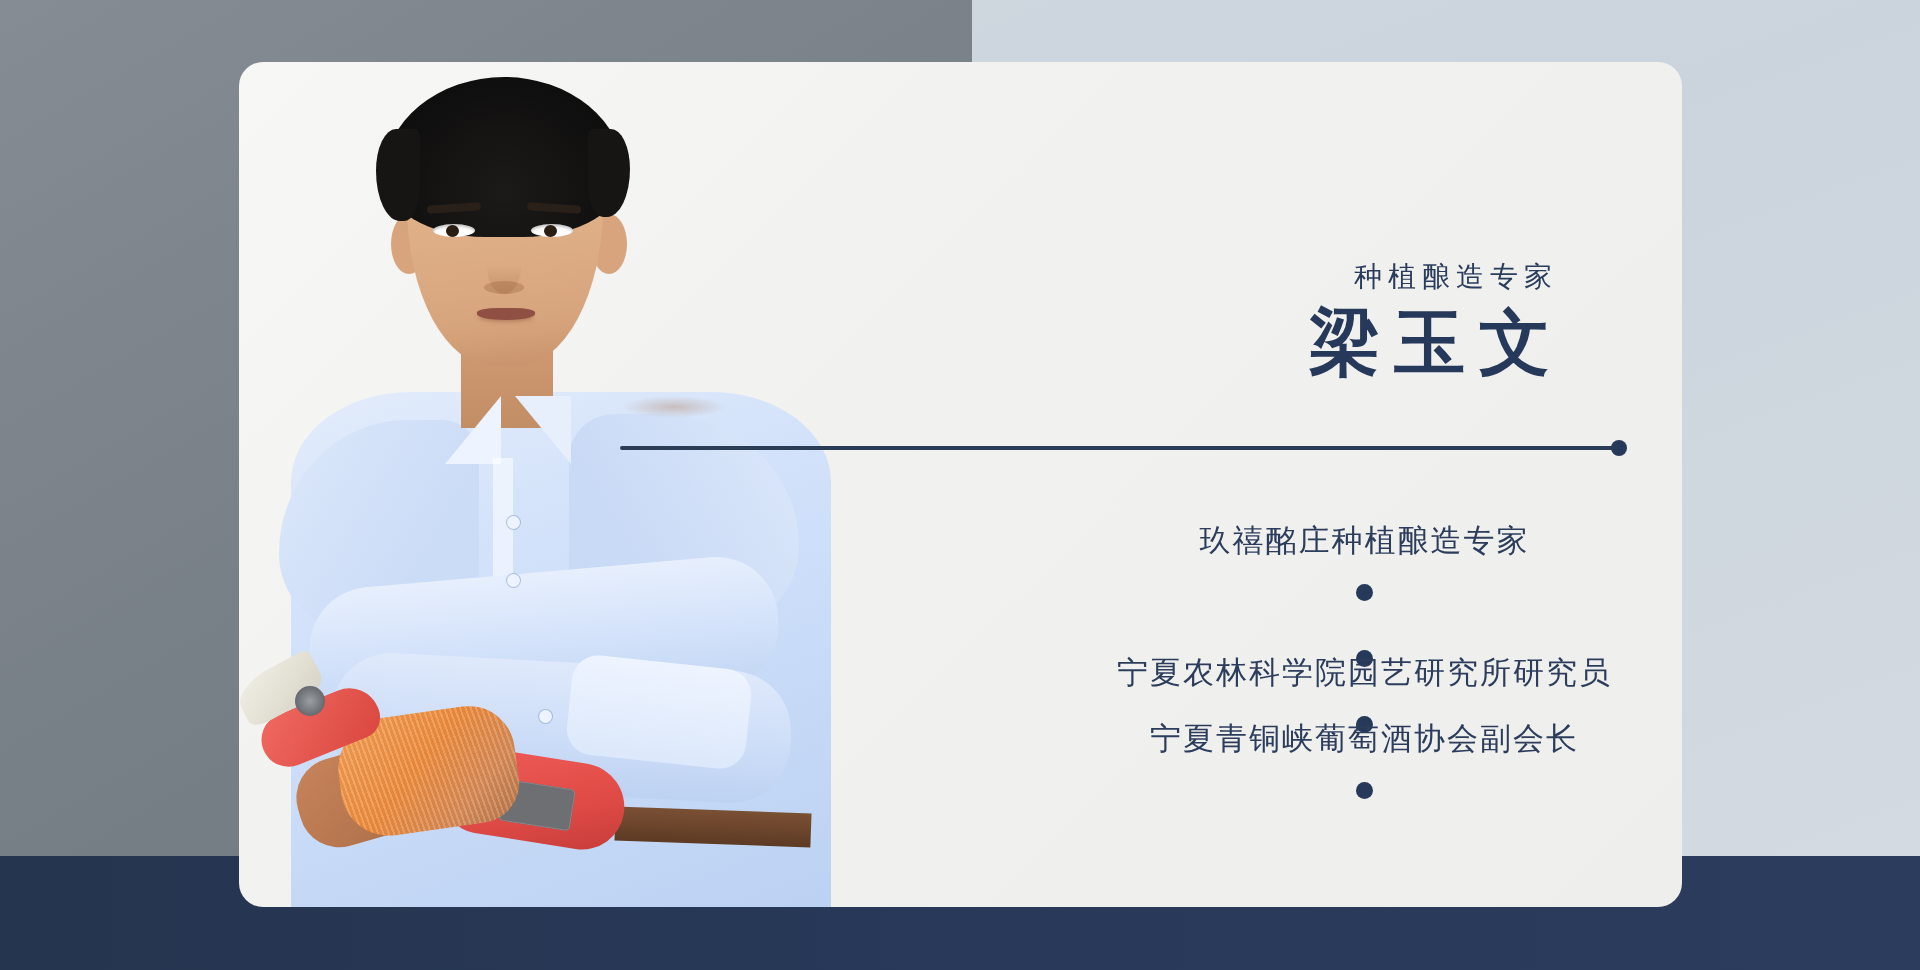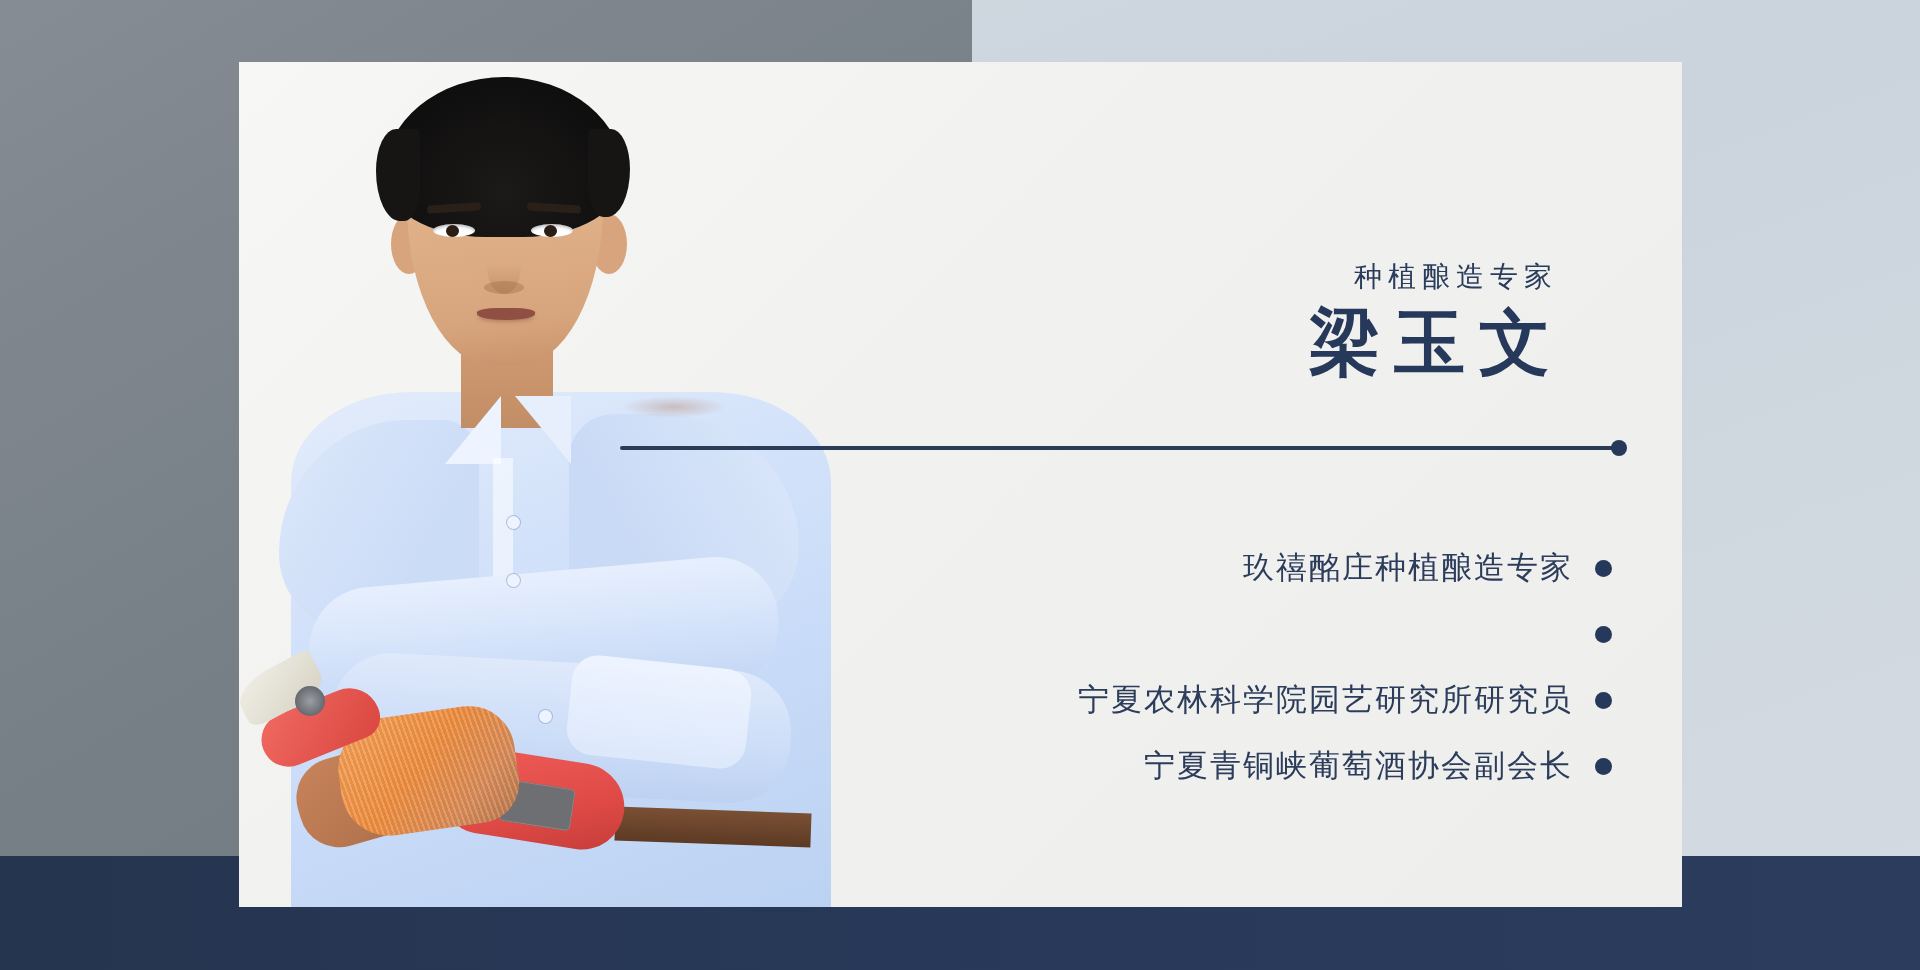--- a/index.html
+++ b/index.html
@@ -28,20 +28,21 @@
   }
   .bg-navy-bottom.shade {
     background:linear-gradient(90deg,#25354f 0%,#28395a 55%,#2b3c5d 100%);
   }
 
   
   .card {
     position:absolute; left:239px; top:62px; width:1443px; height:845px;
     background:linear-gradient(135deg,#f7f7f6 0%,#f1f1ef 42%,#eeeeec 100%);
     overflow:hidden;
+    border-radius:24px;
   }
 
   
   .portrait {
     position:absolute; left:0px; top:0px; width:610px; height:845px;
     overflow:hidden;
   }
   .pt-inner { position:absolute; left:0; top:0; width:610px; height:845px; }
 
   
@@ -232,21 +233,21 @@
     background:#2b3c57; border-radius:2px;
   }
   .rule-dot {
     position:absolute; left:1372px; top:378px; width:16px; height:16px;
     border-radius:50%; background:#27395a;
   }
 
   .creds { position:absolute; right:70px; top:473px; }
   .cred-row {
     display:flex; align-items:center; justify-content:flex-end;
-    gap:22px; height:66px;
+    gap:22px; height:66px;flex-direction:column;
   }
   .cred-text {
     font-size:31px; letter-spacing:2px; color:#2c3d5c; white-space:nowrap;
   }
   .cred-bullet {
     width:17px; height:17px; border-radius:50%; background:#27395a; flex:0 0 auto;
   }
 </style>
 </head>
 <body>

